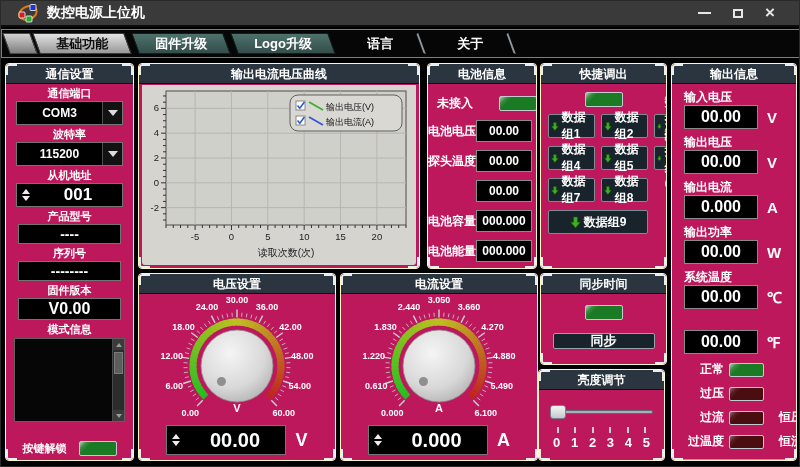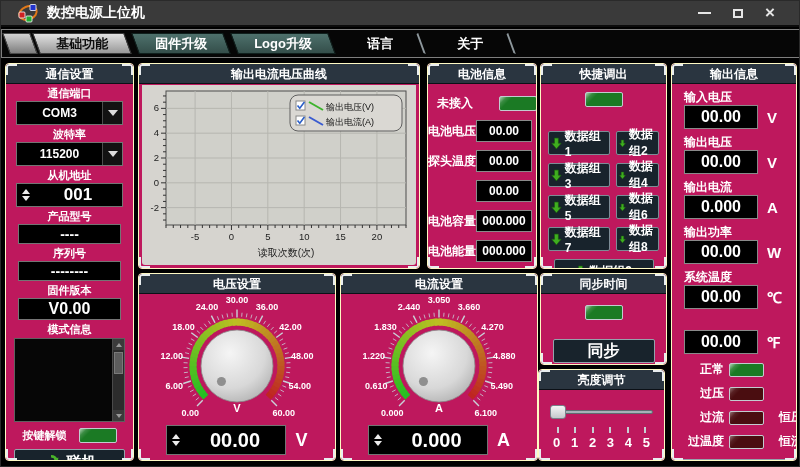--- a/index.html
+++ b/index.html
@@ -54,21 +54,21 @@
   .tri-u-s.gray{border-bottom-color:#9a9a9a;border-left-width:3px;border-right-width:3px;border-bottom-width:4px}
   .tri-d-s.gray{border-top-color:#9a9a9a;border-left-width:3px;border-right-width:3px;border-top-width:4px}
   .spinval{flex:1;color:#fff;font-weight:bold;font-size:17px;text-align:center;line-height:22px}
   .disp{height:20px;margin:1px 12px;background:#000;border:1px solid #747474;color:#fff;font-weight:bold;font-size:14px;text-align:center;line-height:18px}
   .disp.tall{height:22px;font-size:16px;line-height:20px}
   .modebox{height:84px;margin:2px 8px;background:#060606;border:1px solid #5f5f5f;position:relative}
   .sbar{position:absolute;right:0;top:0;bottom:0;width:12px;background:#2c2c2c;border-left:1px solid #4a4a4a}
   .sbtn{position:absolute;left:0;right:0;height:11px;background:#3b3b3b;display:flex;align-items:center;justify-content:center}
   .sbtn.top{top:0}.sbtn.bot{bottom:0}
   .sthumb{position:absolute;top:13px;left:1px;right:1px;height:22px;background:#5d5d5d;border:1px solid #7a7a7a}
-  .unlockrow{display:flex;align-items:flex-start;justify-content:center;gap:12px;margin-top:6px;height:16px}
+  .unlockrow{display:flex;align-items:center;justify-content:center;gap:12px;margin-top:18px;height:16px}
   .ulabel{color:#fff;font-size:11px;font-weight:bold}
   .led{width:38px;height:15px;border:1px solid #c3cbd0;border-radius:2px;flex:none}
   .led.green{background:linear-gradient(135deg,rgba(255,255,255,.55) 1px,rgba(255,255,255,.14) 5px,rgba(255,255,255,0) 9px),#1b7a24}
   .led.red{background:linear-gradient(135deg,rgba(255,255,255,.35) 1px,rgba(255,255,255,.08) 5px,rgba(255,255,255,0) 9px),#4a0d10}
   .led.small{width:35px;height:14px}
   .btn{display:flex;align-items:center;justify-content:center;gap:8px;background:#18232c;border:1px solid #95a2ac;border-radius:2px;color:#fff;font-weight:bold}
   #connect-btn{height:26px;margin:5px 8px;font-size:15px}
 
   
   .chartbody{position:absolute;left:3px;right:3px;top:21px;bottom:3px;background:#d6d4cf;border-radius:0 0 3px 3px}
@@ -82,33 +82,33 @@
   .orow{display:flex;align-items:center;margin:0 8px 0 12px;gap:9px}
   .obox{width:74px;height:24px;background:#000;border:1px solid #8a8a8a;color:#fff;font-weight:bold;font-size:16px;text-align:center;line-height:22px;flex:none}
   .ounit{color:#fff;font-weight:bold;font-size:15px}
   .statusrow{display:flex;align-items:center;margin:7px 2px 0 4px;height:17px}
   .slabel{color:#fff;font-size:12px;font-weight:bold;width:48px;text-align:right;margin-right:5px;flex:none}
   .slabel2{width:32px;margin-left:7px}
   .closebtn{width:108px;height:28px;margin:9px auto 0;font-size:16px}
 
   
   .rled{margin:8px auto 0}
-  .rgrid{display:grid;grid-template-columns:1fr;gap:8px 6px;margin:24px 7px 0}
+  .rgrid{display:grid;grid-template-columns:1fr 1fr 1fr;gap:8px 6px;margin:7px 7px 0}
   .rbtn{height:24px;font-size:12px;gap:3px;border-color:#7d8c96;padding:0 2px}
 
   
   .gaugewrap{display:flex;justify-content:center;margin-top:2px}
   .gspin{display:flex;align-items:center;justify-content:center;gap:9px;margin-top:1px}
   .gspin .spin{width:120px;height:30px;margin:0}
   .gspin .spinval{font-size:20px;line-height:28px}
   .gunit{color:#fff;font-weight:bold;font-size:18px}
 
   
   .syncled{margin:11px auto 0}
-  .syncbtn{width:102px;height:24px;margin:19px auto 0;font-size:16px}
+  .syncbtn{width:102px;height:16px;margin:13px auto 0;font-size:13px}
 
   
   .slider{position:relative;height:14px;margin:15px 11px 0}
   .strack{position:absolute;left:0;right:0;top:5px;height:4px;background:#a7b1b8;border:1px solid #5f6a70;border-radius:2px}
   .shandle{position:absolute;left:0;top:0;width:16px;height:14px;background:linear-gradient(#f5f5f5,#c4c8cb);border:1px solid #78828a;border-radius:3px}
   .bticks{display:flex;justify-content:space-between;margin:8px 18px 0}
   .bticks i{width:2px;height:6px;background:#c7cfd4}
   .blabels{display:flex;justify-content:space-between;margin:2px 14px 0;color:#fff;font-weight:bold;font-size:13px}
 </style>
 </head>

